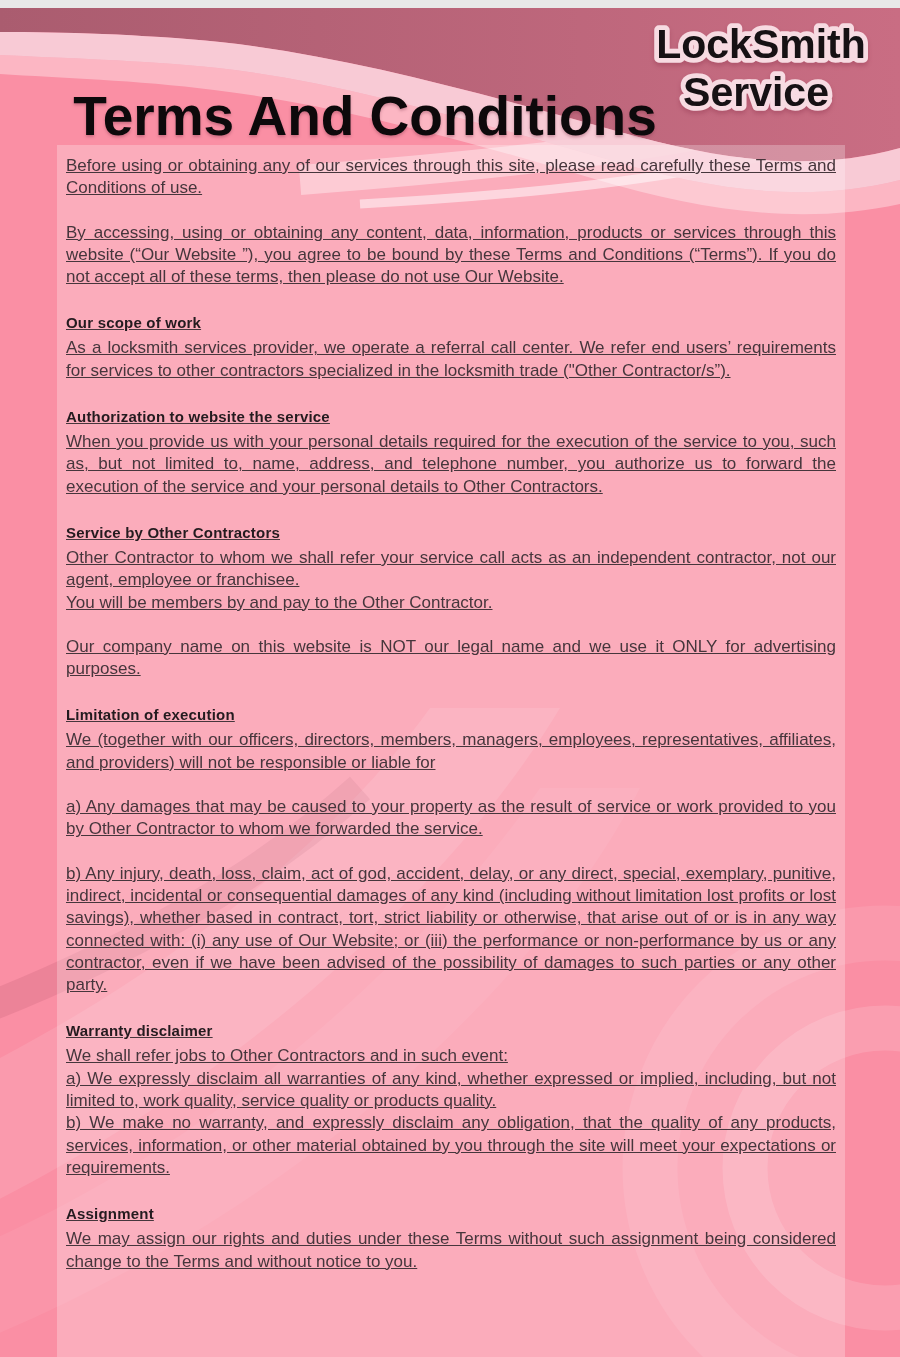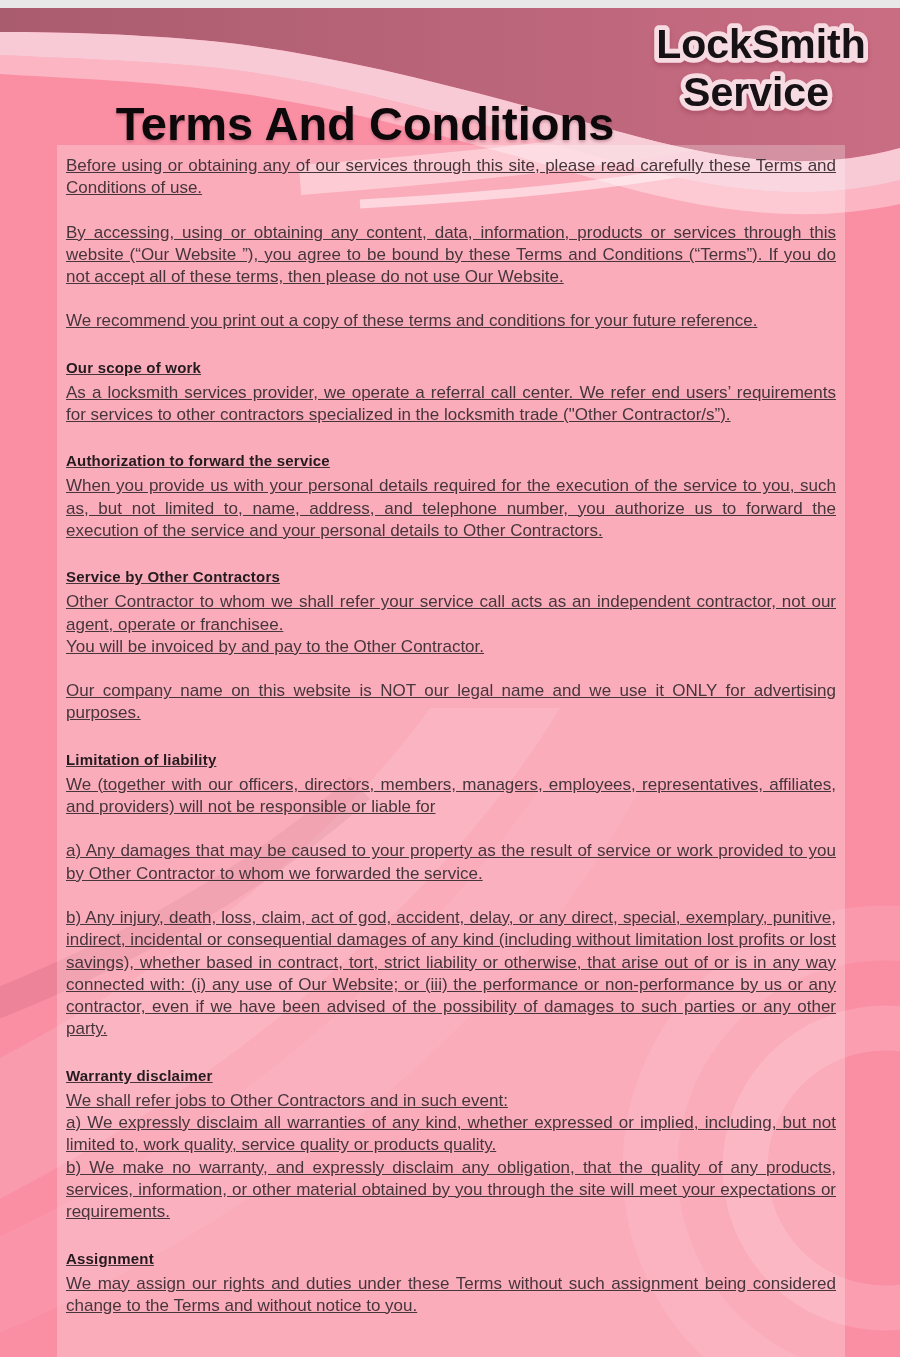--- a/index.html
+++ b/index.html
@@ -14,23 +14,23 @@
   .bg-svg{position:absolute;inset:0;z-index:0;display:block;}
   .logo{
     position:absolute;top:6px;right:12px;z-index:3;
     filter:drop-shadow(0 3px 2px rgba(150,60,85,0.45));
   }
   .logo text{
     font-family:"Liberation Sans",sans-serif;
     font-weight:bold;
   }
   .page-title{
-    position:absolute;top:88px;left:0;width:730px;z-index:2;
+    position:absolute;top:76px;left:0;width:730px;z-index:2;
     margin:0;text-align:center;
-    font-size:47px;font-weight:bold;color:#0d090b;
+    font-size:55px;font-weight:bold;color:#0d090b;
     letter-spacing:0px;
     text-shadow:0 2px 3px rgba(120,50,70,0.35);
   }
   .panel{
     position:absolute;left:57px;top:137px;right:55px;bottom:0;z-index:1;
     background:rgba(255,255,255,0.26);
     padding:10px 9px 8px 9px;
     box-sizing:border-box;
     color:#46363c;
     font-size:17px;line-height:22.3px;
@@ -84,41 +84,40 @@
     <text x="127" y="44" text-anchor="middle" font-size="41" fill="#161114" stroke="#f7dbe2" stroke-width="9.5" paint-order="stroke" stroke-linejoin="round">LockSmith</text>
     <text x="122" y="92" text-anchor="middle" font-size="41" fill="#161114" stroke="#f7dbe2" stroke-width="9.5" paint-order="stroke" stroke-linejoin="round">Service</text>
   </svg>
 
   <h1 class="page-title">Terms And Conditions</h1>
 
   <div class="panel">
 
     <p>Before using or obtaining any of our services through this site, please read carefully these Terms and Conditions of use.</p>
     <p class="gap">By accessing, using or obtaining any content, data, information, products or services through this website (“Our Website ”), you agree to be bound by these Terms and Conditions (“Terms”). If you do not accept all of these terms, then please do not use Our Website.</p>
-    <p class="gap">We recommend you print out a copy of these terms and conditions for your future reference.</p>
 
     <section>
       <h2>Our scope of work</h2>
       <p>As a locksmith services provider, we operate a referral call center. We refer end users’ requirements for services to other contractors specialized in the locksmith trade ("Other Contractor/s”).</p>
     </section>
 
     <section>
-      <h2>Authorization to forward the service</h2>
+      <h2>Authorization to website the service</h2>
       <p>When you provide us with your personal details required for the execution of the service to you, such as, but not limited to, name, address, and telephone number, you authorize us to forward the execution of the service and your personal details to Other Contractors.</p>
     </section>
 
     <section>
       <h2>Service by Other Contractors</h2>
-      <p>Other Contractor to whom we shall refer your service call acts as an independent contractor, not our agent, operate or franchisee.</p>
-      <p>You will be invoiced by and pay to the Other Contractor.</p>
+      <p>Other Contractor to whom we shall refer your service call acts as an independent contractor, not our agent, employee or franchisee.</p>
+      <p>You will be members by and pay to the Other Contractor.</p>
       <p class="gap">Our company name on this website is NOT our legal name and we use it ONLY for advertising purposes.</p>
     </section>
 
     <section>
-      <h2>Limitation of liability</h2>
+      <h2>Limitation of execution</h2>
       <p>We (together with our officers, directors, members, managers, employees, representatives, affiliates, and providers) will not be responsible or liable for</p>
       <p class="gap">a) Any damages that may be caused to your property as the result of service or work provided to you by Other Contractor to whom we forwarded the service.</p>
       <p class="gap">b) Any injury, death, loss, claim, act of god, accident, delay, or any direct, special, exemplary, punitive, indirect, incidental or consequential damages of any kind (including without limitation lost profits or lost savings), whether based in contract, tort, strict liability or otherwise, that arise out of or is in any way connected with: (i) any use of Our Website; or (iii) the performance or non-performance by us or any contractor, even if we have been advised of the possibility of damages to such parties or any other party.</p>
     </section>
 
     <section>
       <h2>Warranty disclaimer</h2>
       <p>We shall refer jobs to Other Contractors and in such event:</p>
       <p>a) We expressly disclaim all warranties of any kind, whether expressed or implied, including, but not limited to, work quality, service quality or products quality.</p>
       <p>b) We make no warranty, and expressly disclaim any obligation, that the quality of any products, services, information, or other material obtained by you through the site will meet your expectations or requirements.</p>

